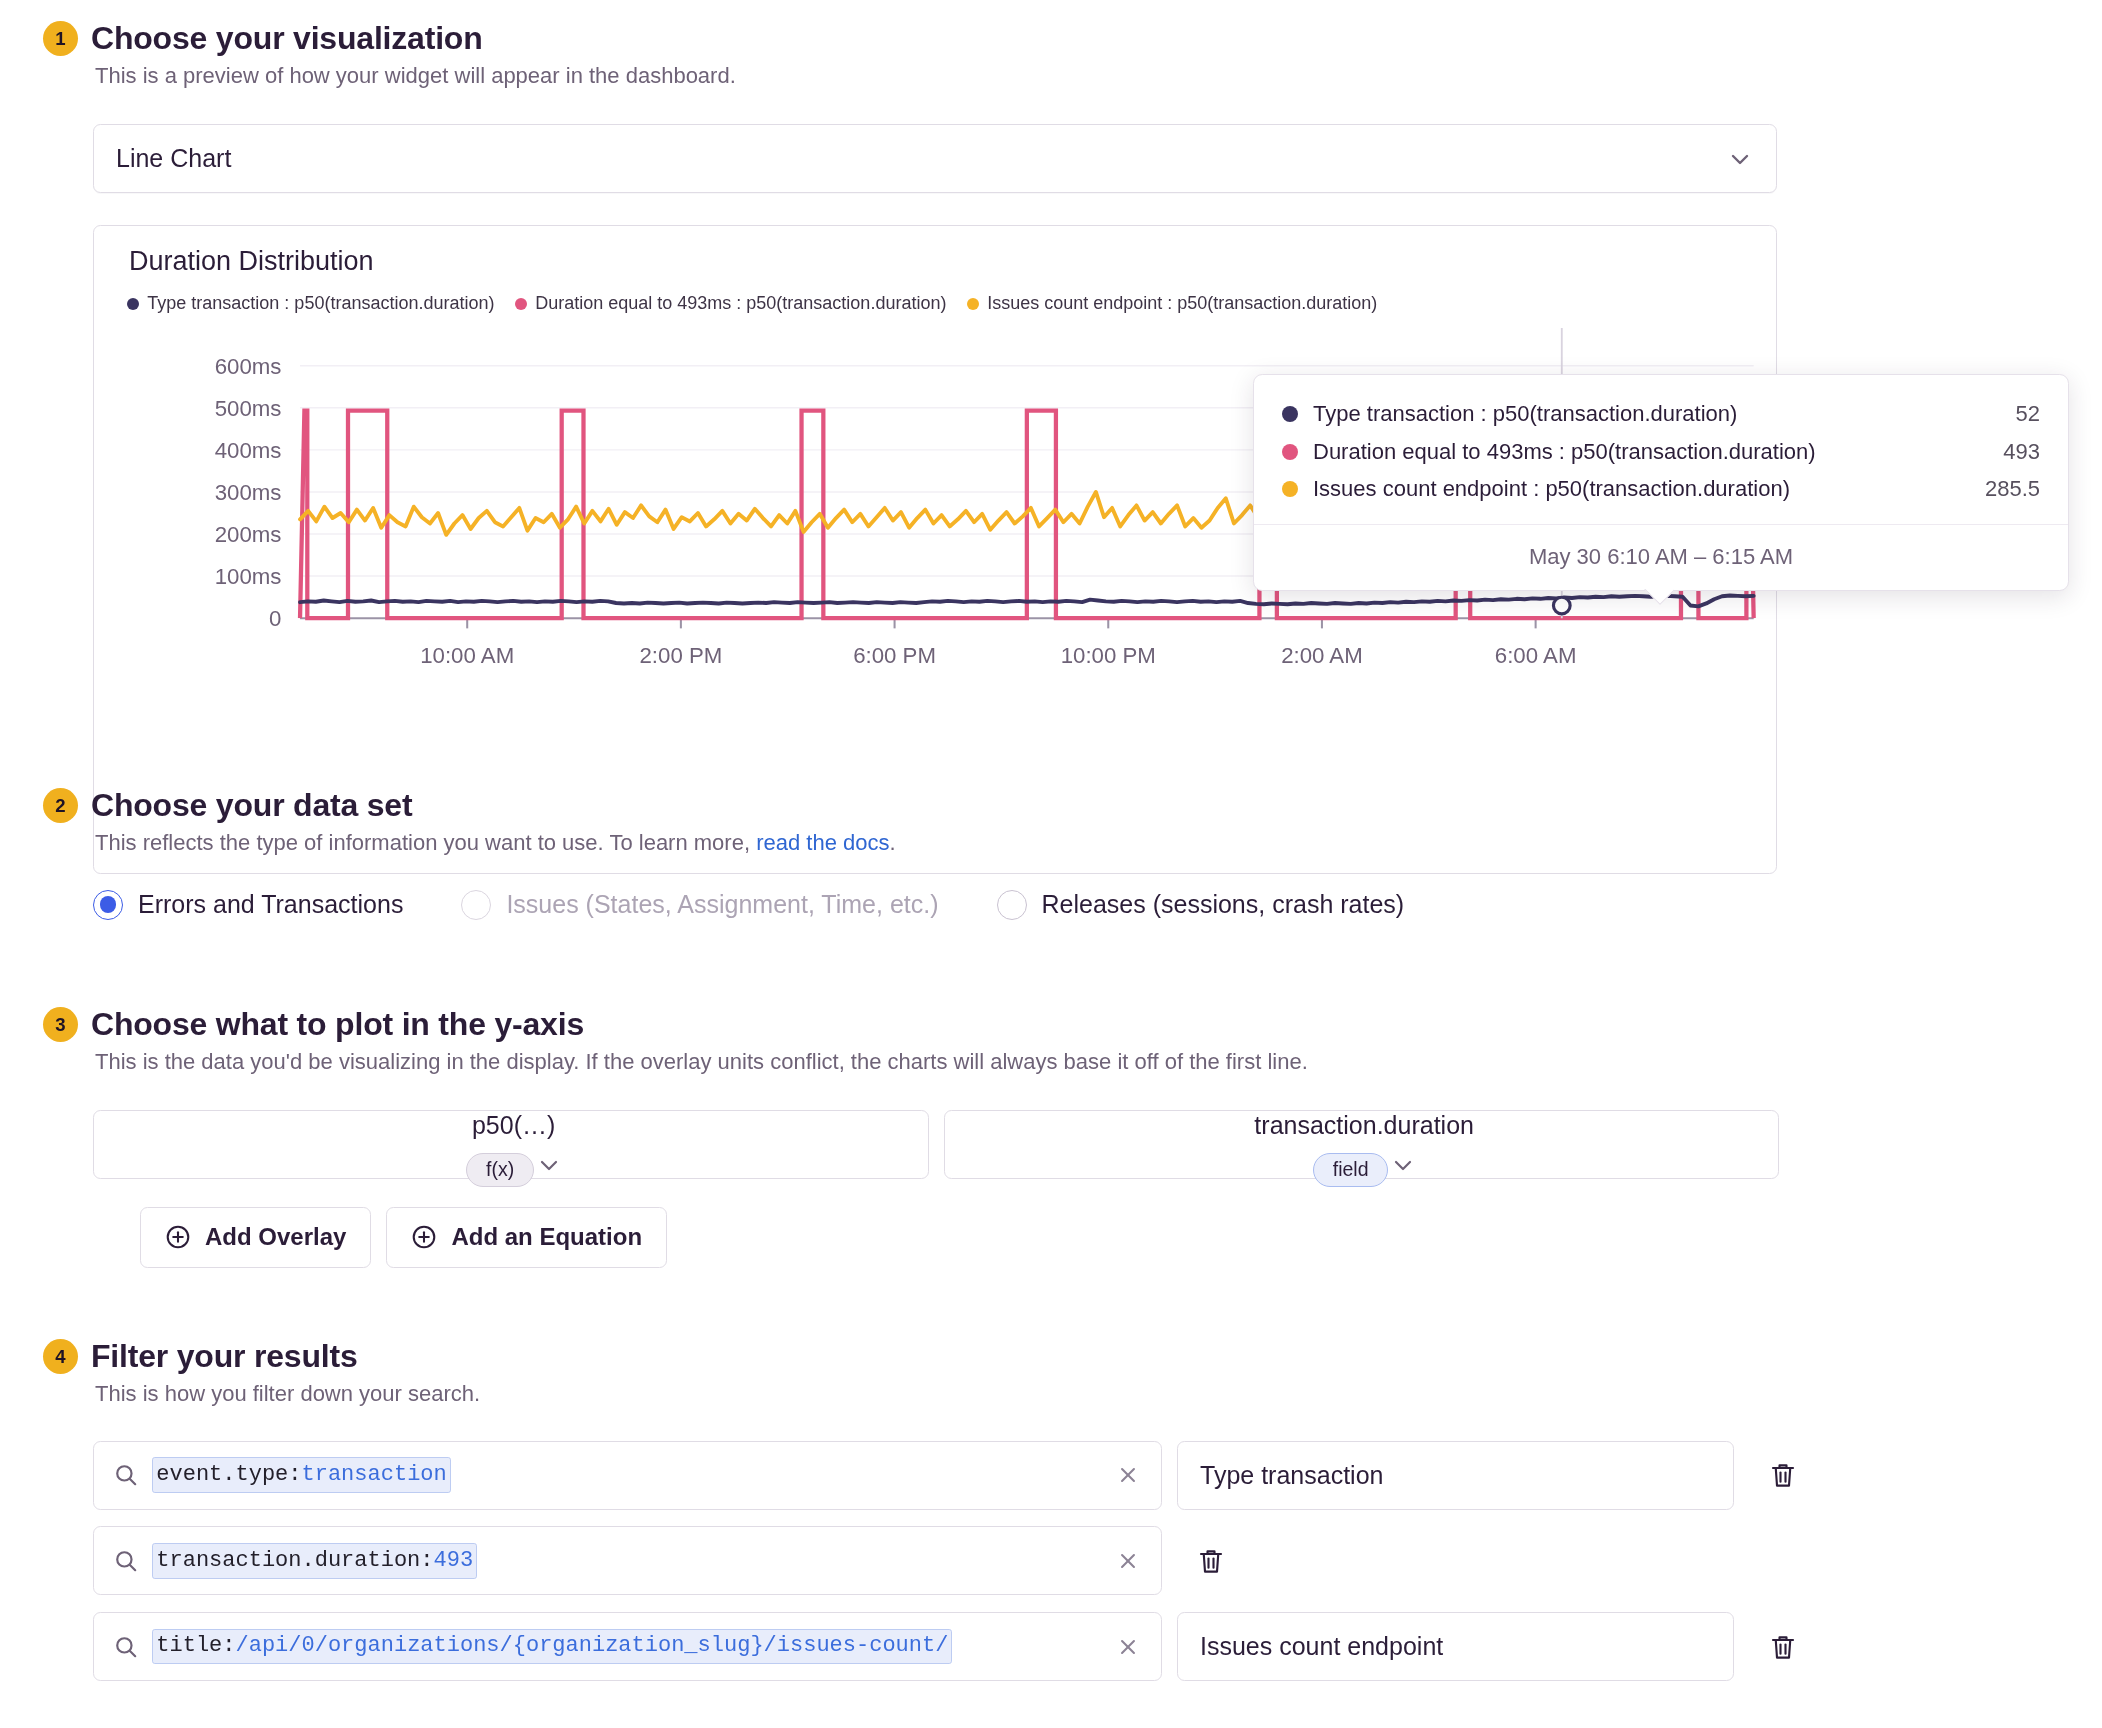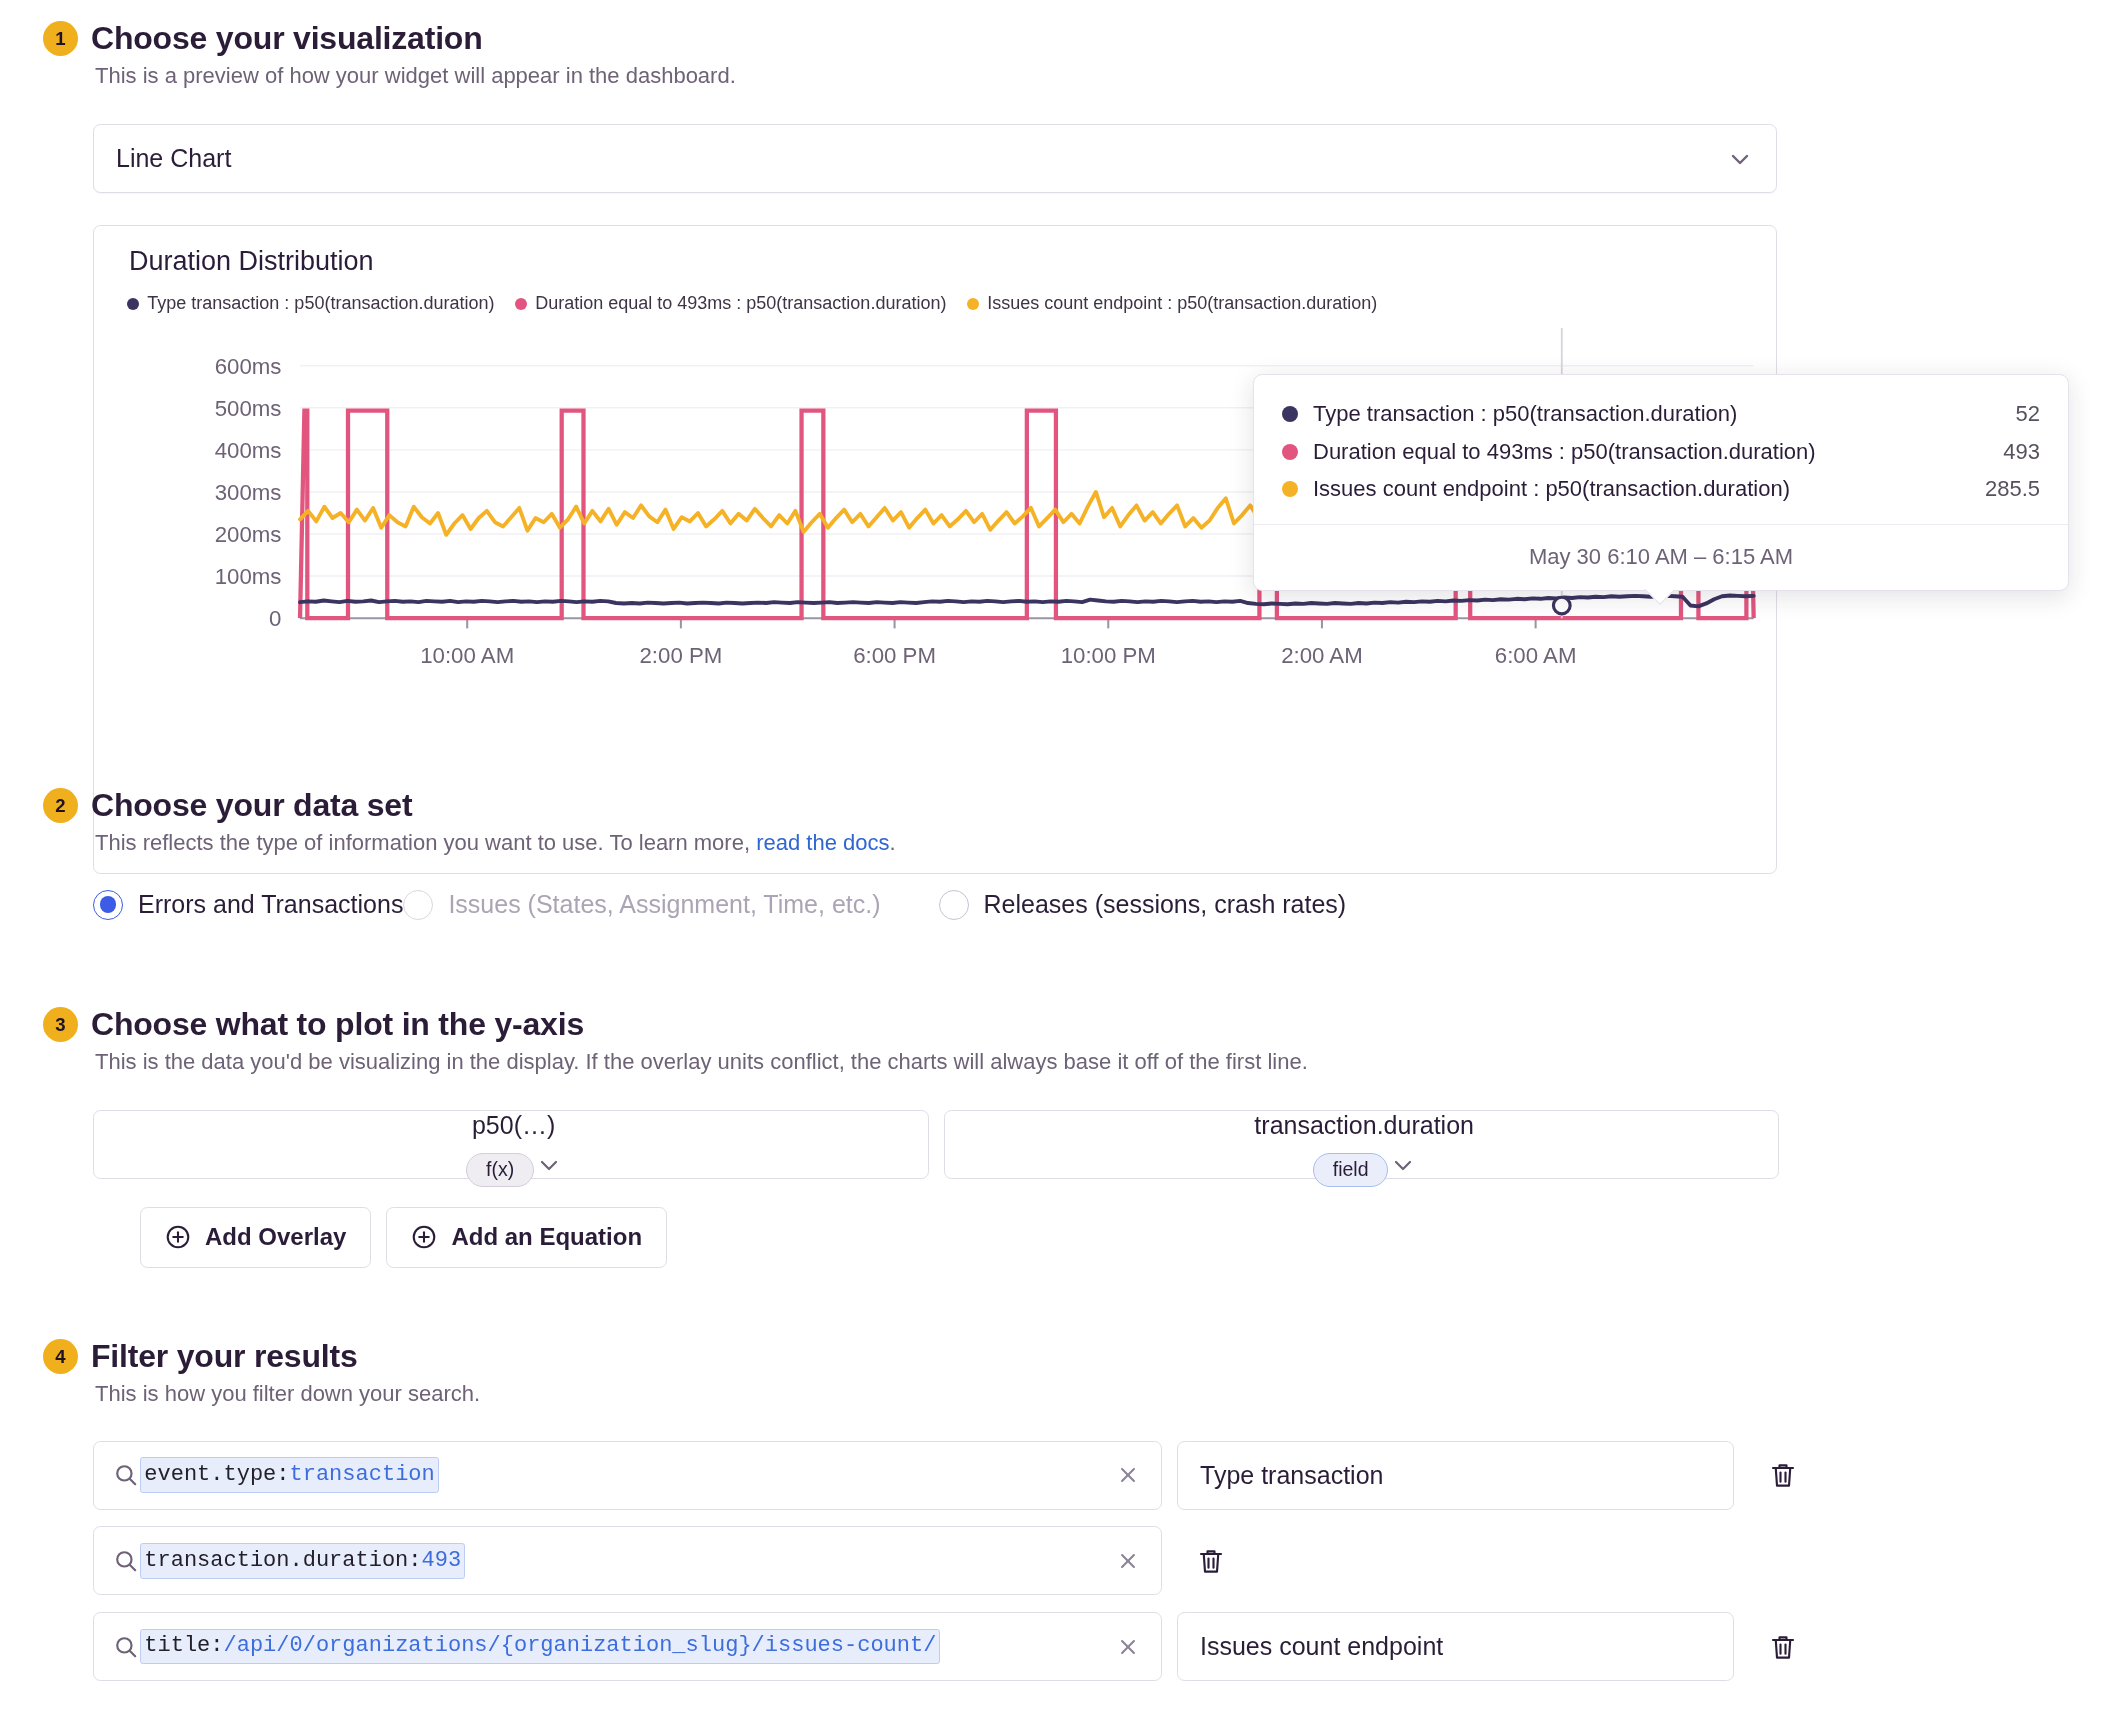--- a/index.html
+++ b/index.html
@@ -68,21 +68,21 @@
   .tt-arrow { position: absolute; left: 390px; bottom: -15px; width: 30px; height: 16px; overflow: hidden; }
   .tt-arrow:before {
     content: ""; position: absolute; left: 3.7px; top: -13px; width: 22px; height: 22px;
     background: #fff; border: 0.9px solid #E6E1EA; transform: rotate(45deg);
   }
 
   
   #sec2 { position: absolute; left: 43px; top: 787px; width: 1762px; }
   .radio-row { display: flex; align-items: center; margin: 32px 0 0 50px; gap: 0; }
   .radio-opt { display: flex; align-items: center; gap: 15px; font-size: 25px; color: #2B1D38; }
-  .radio-opt.sp1 { }
+  .radio-opt.sp1 { margin-right: 58px; }
   .radio-opt.sp2 { margin-right: 58px; }
   .radio-opt.disabled { color: #ACA4B4; }
   .radio {
     width: 30px; height: 30px; border-radius: 50%; border: 1.9px solid #C9C2D1;
     background: #fff; flex: 0 0 30px; position: relative;
   }
   .radio.checked { border-color: #3C5CE6; }
   .radio.checked:after {
     content: ""; position: absolute; left: 50%; top: 50%; width: 16.7px; height: 16.7px;
     margin: -8.3px 0 0 -8.3px; border-radius: 50%; background: #3C5CE6;
@@ -113,21 +113,21 @@
     font-size: 24px; font-weight: 700; color: #2B1D38;
   }
   .plus-icon { width: 26px; height: 26px; flex: 0 0 26px; }
 
   
   #sec4 { position: absolute; left: 43px; top: 1338px; width: 1911px; }
   .filters { margin: 32px 0 0 50px; display: flex; flex-direction: column; gap: 16.7px; }
   .filter-row { display: flex; align-items: center; gap: 15px; }
   .search-box {
     width: 1069px; height: 69px; border: 1.4px solid #E0DCE5; border-radius: 7.4px;
-    background: #fff; display: flex; align-items: center; padding: 0 20.4px 0 18.6px; gap: 1px;
+    background: #fff; display: flex; align-items: center; padding: 0 20.4px 0 18.6px; gap: 13px;
   }
   .search-icon { width: 26px; height: 26px; flex: 0 0 26px; }
   .token {
     background: #E8EDFB; border: 0.9px solid #BDCCF2; border-radius: 2.8px;
     padding: 3.7px 2.8px 4.6px 3.7px; font-family: "Liberation Mono", monospace;
     font-size: 22px; line-height: 1.15; white-space: nowrap;
   }
   .tok-key { color: #23202B; }
   .tok-val { color: #3B6DDC; }
   .token-fill { flex: 1 1 auto; display: flex; align-items: center; }

